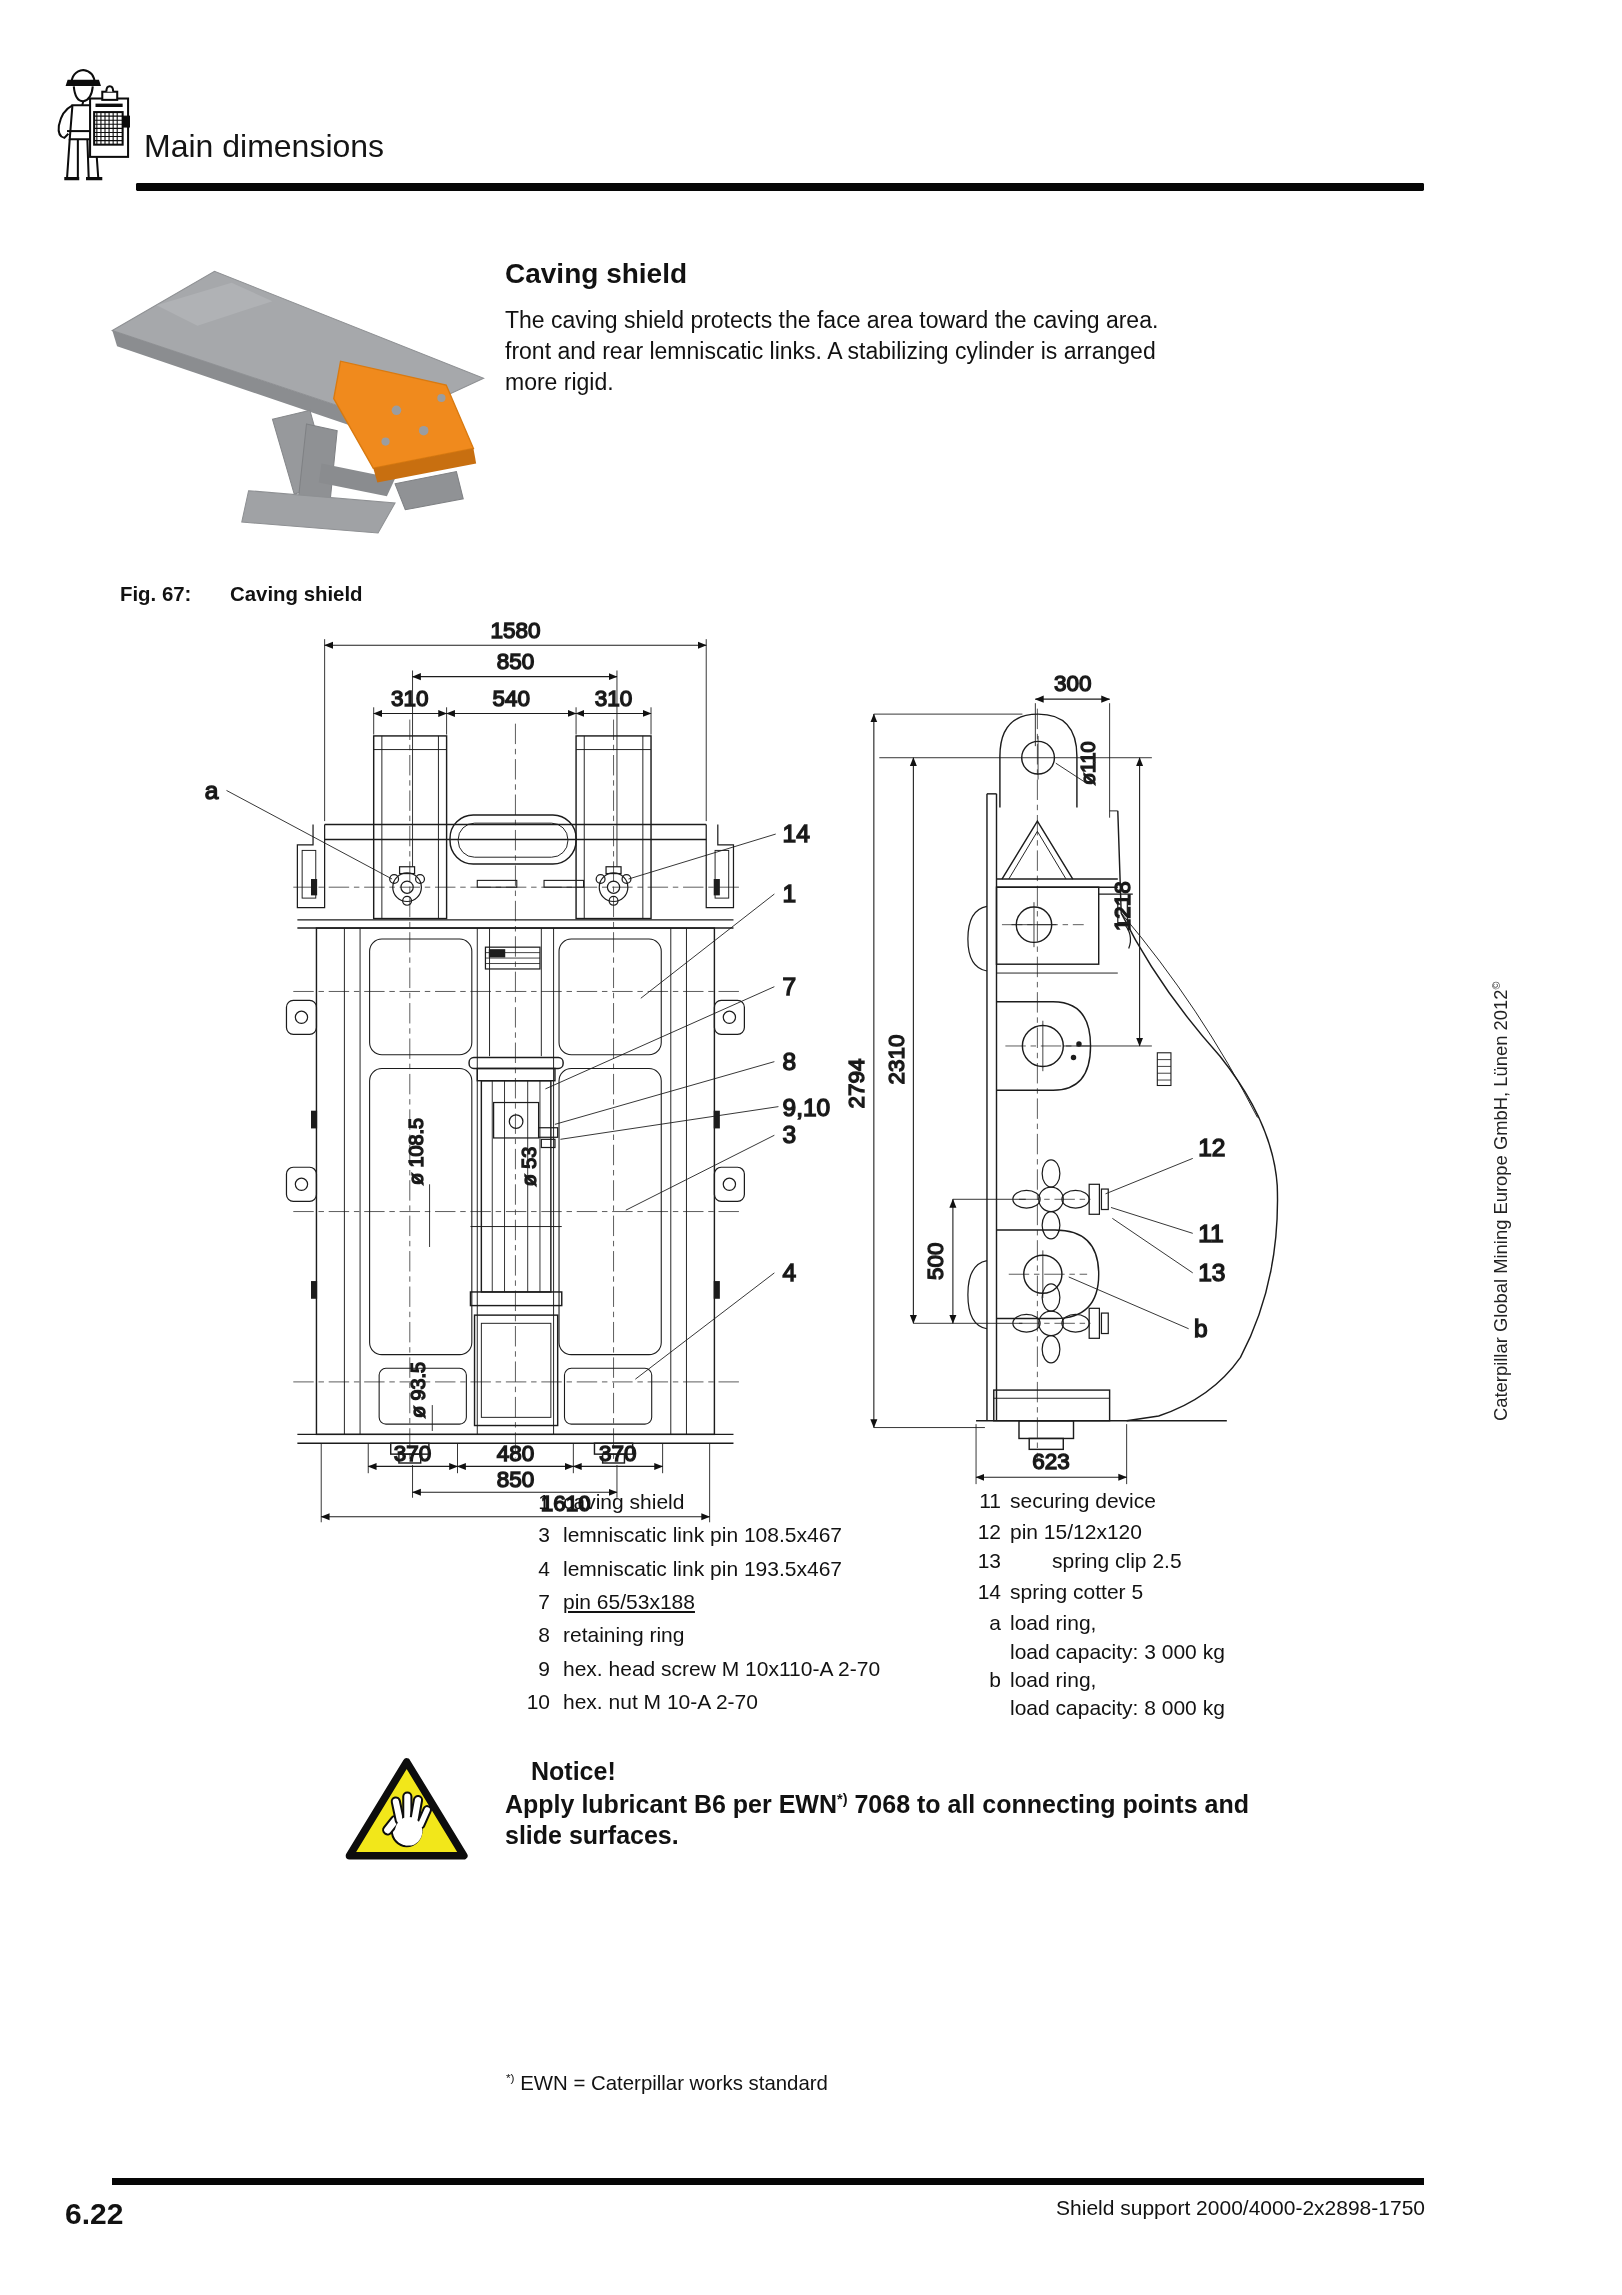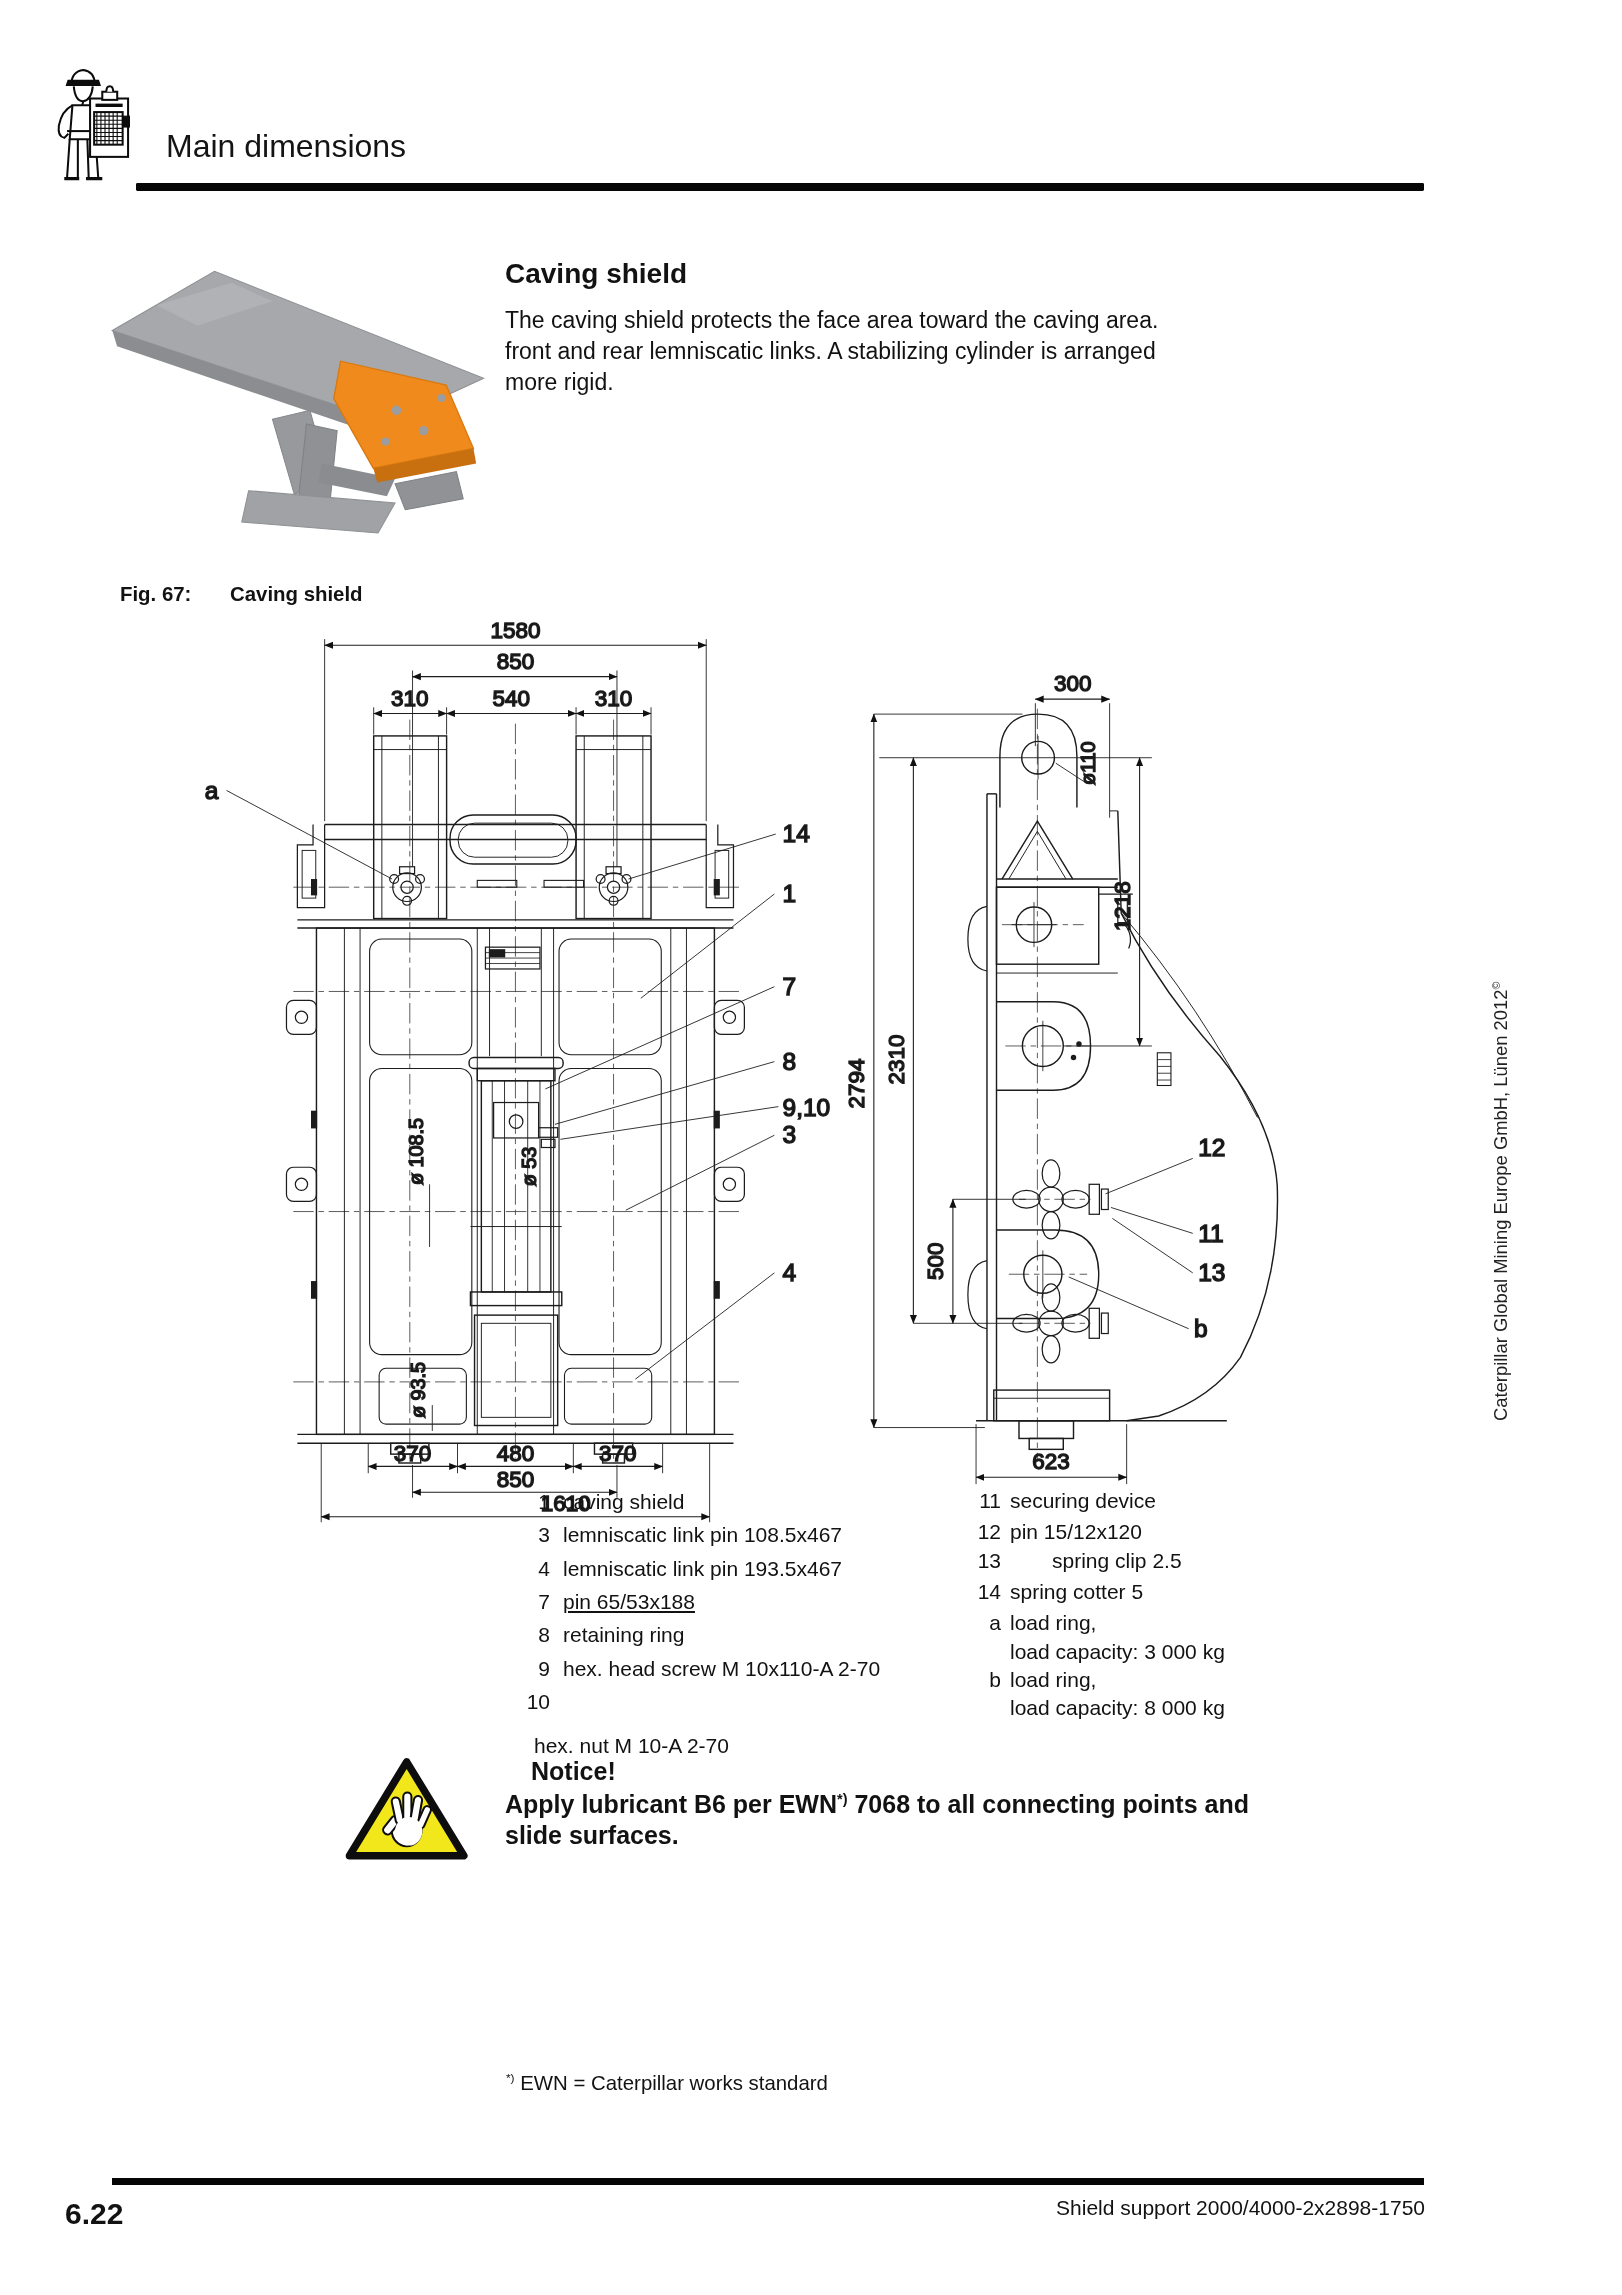--- a/index.html
+++ b/index.html
@@ -1,19 +1,19 @@
 <!DOCTYPE html>
 <html style="font-size:11px"><head>
 <meta charset="utf-8">
 <style>
   html,body{margin:0;padding:0;background:#ffffff;}
   body{width:1623px;height:2295px;position:relative;font-family:"Liberation Sans",sans-serif;color:#121212;overflow:hidden;}
   .abs{position:absolute;}
   
-  .hdr-title{left:144px;top:128px;font-size:32px;letter-spacing:0px;color:#141414;margin-left:22px;}
+  .hdr-title{left:144px;top:128px;font-size:32px;letter-spacing:0px;color:#141414;}
   .hdr-rule{left:136px;top:183px;width:1288px;height:7.5px;background:#060606;border-radius:1.4px;}
   
   .sec-head{left:505px;top:258px;font-size:28px;font-weight:bold;}
   .sec-body{left:505px;top:305px;font-size:23px;line-height:31px;white-space:nowrap;}
   
   .figcap{left:120px;top:583px;font-size:20.4px;font-weight:bold;}
   .figcap2{left:230px;top:583px;font-size:20.4px;font-weight:bold;}
   
   .pl-num{position:absolute;width:52px;text-align:right;font-size:21px;}
   .pl-desc{position:absolute;font-size:21px;white-space:nowrap;}
@@ -416,21 +416,21 @@
   <div class="pl-desc" style="left:563px;top:1523px;">lemniscatic link pin 108.5x467</div>
   <div class="pl-num" style="left:498px;top:1557px;">4</div>
   <div class="pl-desc" style="left:563px;top:1557px;">lemniscatic link pin 193.5x467</div>
   <div class="pl-num" style="left:498px;top:1590px;">7</div>
   <div class="pl-desc" style="left:563px;top:1590px;text-decoration:underline;">pin 65/53x188</div>
   <div class="pl-num" style="left:498px;top:1623px;">8</div>
   <div class="pl-desc" style="left:563px;top:1623px;">retaining ring</div>
   <div class="pl-num" style="left:498px;top:1657px;">9</div>
   <div class="pl-desc" style="left:563px;top:1657px;">hex. head screw M 10x110-A 2-70</div>
   <div class="pl-num" style="left:498px;top:1690px;">10</div>
-  <div class="pl-desc" style="left:534px;top:1690px;margin-top:44px;">hex. nut M 10-A 2-70</div>
+  <div class="pl-desc" style="left:563px;top:1690px;">hex. nut M 10-A 2-70</div>
 </div>
 
 <div>
   <div class="pl-num" style="left:949px;top:1489px;">11</div>
   <div class="pl-desc" style="left:1010px;top:1489px;text-align:center;">securing device</div>
   <div class="pl-num" style="left:949px;top:1520px;">12</div>
   <div class="pl-desc" style="left:1010px;top:1520px;">pin 15/12x120</div>
   <div class="pl-num" style="left:949px;top:1549px;">13</div>
   <div class="pl-desc" style="left:1052px;top:1549px;">spring clip 2.5</div>
   <div class="pl-num" style="left:949px;top:1580px;">14</div>

